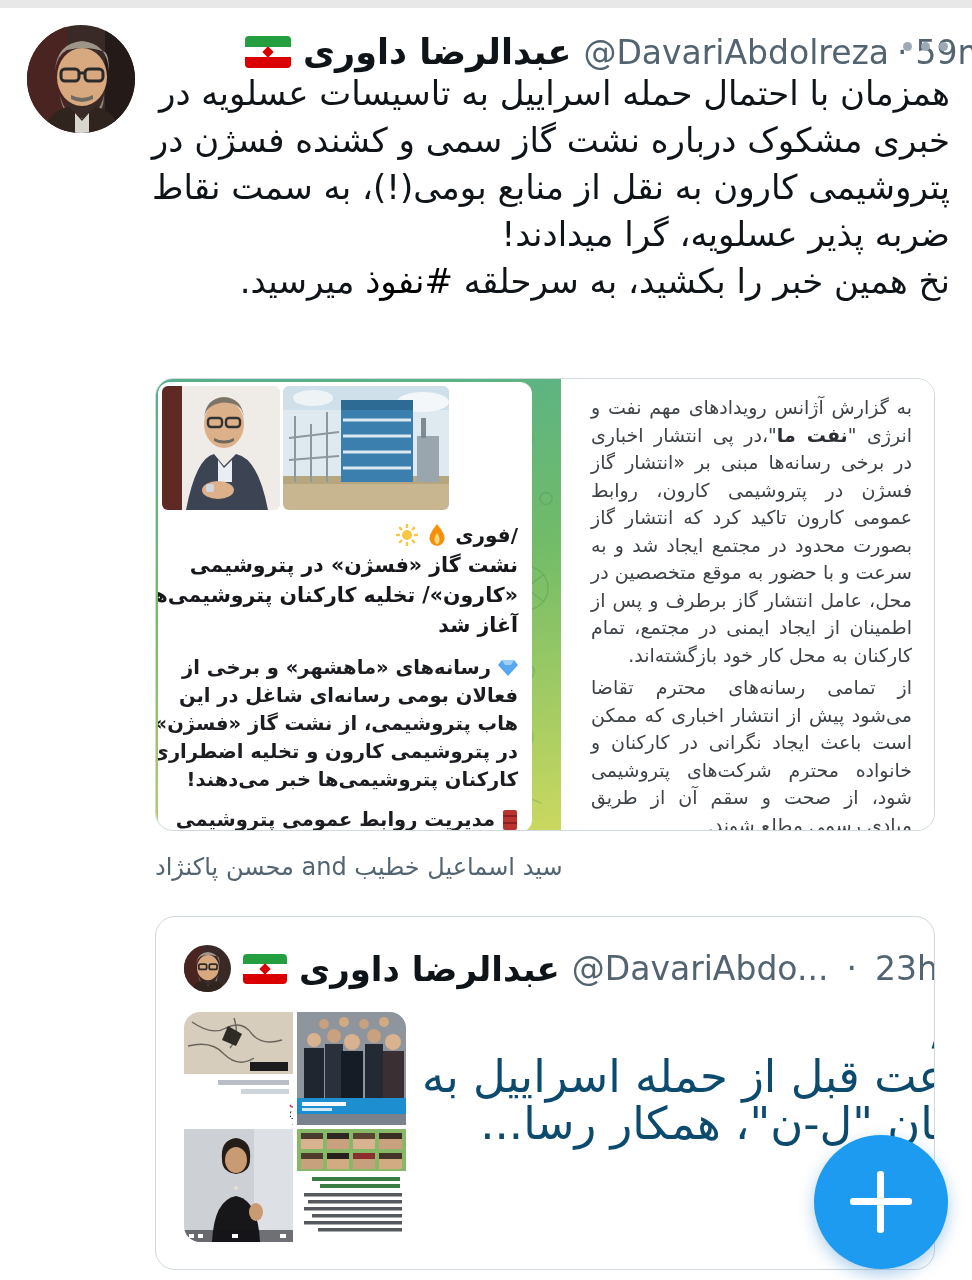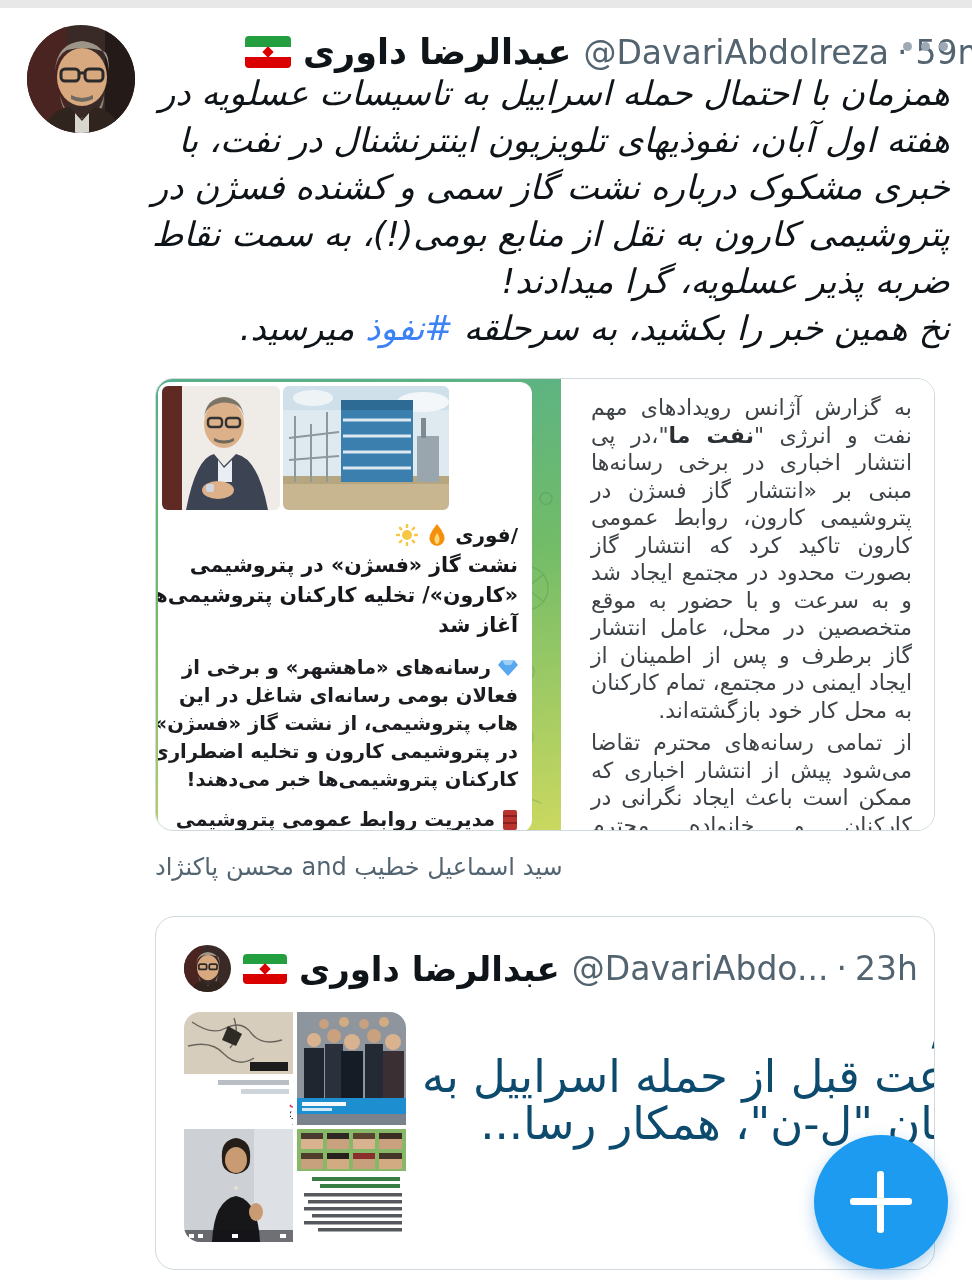--- a/index.html
+++ b/index.html
@@ -15,51 +15,51 @@
   .flag .w { position:absolute; top:11px; left:0; right:0; height:10px; background:#ffffff; }
   .flag .r { position:absolute; bottom:0; left:0; right:0; height:11px; background:#da0000; }
   .flag .emblem { position:absolute; left:50%; top:50%; width:8px; height:8px; transform:translate(-50%,-50%) rotate(45deg); background:#da0000; }
   .disp-name { font-weight:bold; font-size:35px; color:#0f1419; direction:rtl; }
   .handle-block { font-size:33px; color:#536471; display:flex; gap:8px; align-items:center; }
   .more-btn { position:absolute; right:20px; top:30px; display:flex; gap:9px; padding:4px; cursor:pointer; }
   .more-btn i { width:9px; height:9px; border-radius:50%; background:#9daab5; display:block; }
 
   
   .tweet-text { position:absolute; left:150px; right:22px; top:62px; direction:rtl; text-align:right; font-size:34px; line-height:47px; color:#0f1419; }
-  .tweet-text .ln { white-space:nowrap;font-style:italic; }
-  .hashtag { color:#3b82f6; text-decoration:none;text-align:right; }
+  .tweet-text .ln { white-space:nowrap; }
+  .hashtag { color:#000000; text-decoration:none;text-align:right; }
 
   
   .media-card { position:absolute; left:155px; top:370px; width:780px; height:453px; border:1px solid #cfd9de; border-radius:18px; overflow:hidden; display:flex; background:#fff; cursor:pointer; }
   .tg-panel { position:relative; width:405px; flex:0 0 405px; background:linear-gradient(170deg,#55b08c 0%, #72bc68 45%, #cbd860 100%); }
   .doodles { position:absolute; inset:0; width:100%; height:100%; }
   .bubble { position:absolute; left:2px; top:3px; width:374px; height:450px; background:#ffffff; border-radius:12px; overflow:hidden; }
   .photos { display:flex; gap:3px; padding:4px 4px 0 4px; height:128px; }
   .photos svg { border-radius:6px; display:block; }
   .bubble-body { padding:10px 14px 0 14px; color:#16181c; }
   .urgent-row { height:30px; display:flex; direction:ltr; justify-content:flex-end; align-items:center; gap:7px; font-size:20px; font-weight:bold; }
   .headline-ln { direction:rtl; text-align:right; font-size:20.5px; font-weight:bold; line-height:30px; white-space:nowrap; }
   .body-ln { direction:rtl; text-align:right; font-size:19.5px; font-weight:bold; line-height:28px; white-space:nowrap; color:#1b1d21; }
   .row-rtl { display:flex; direction:rtl; align-items:center; gap:7px; }
   .sp14 { height:14px; } .sp12 { height:12px; }
-  .press-panel { flex:1; background:#ffffff; padding:15px 22px 10px 30px; direction:rtl; text-align:justify; text-align-last:right; font-size:22px; line-height:27.5px; color:#3e4347; overflow:hidden; }
+  .press-panel { flex:1; background:#ffffff; padding:15px 22px 10px 30px; direction:rtl; text-align:justify; text-align-last:right; font-size:19px; line-height:27.5px; color:#3e4347; overflow:hidden; }
   .press-panel p { margin-bottom:5px; }
   .bold-brand { font-weight:bold; color:#2b2f33; }
 
   
   .tagged { position:absolute; left:155px; top:845px; font-size:24px; color:#536471; direction:ltr; cursor:pointer; }
 
   
   .quoted-card { position:absolute; left:155px; top:908px; width:780px; height:354px; border:1px solid #cfd9de; border-radius:20px; background:#fff; overflow:hidden; cursor:pointer; }
   .q-header { display:flex; align-items:center; gap:12px; padding:28px 28px 0 28px; white-space:nowrap; }
   .avatar-q { width:47px; height:47px; flex:0 0 47px; }
   .q-flag { width:44px; height:30px; }
   .q-flag .g { height:10px; } .q-flag .w { top:10px; height:10px; } .q-flag .r { height:10px; }
   .q-name { font-weight:bold; font-size:34px; color:#0f1419; direction:rtl; }
-  .q-handle-block { font-size:33px; color:#536471; display:flex; gap:8px; align-items:center; }
+  .q-handle-block { font-size:33px; color:#536471; display:flex; gap:18px; align-items:center; }
   .q-body { display:flex; gap:16px; padding:20px 28px 0 28px; }
   .collage { width:222px; height:230px; flex:0 0 222px; border-radius:16px; overflow:hidden; }
   .q-text { flex:1; direction:rtl; text-align:right; font-size:45px; line-height:47px; color:#0c4a6e; margin-top:-6px; }
   .q-text .ln { white-space:nowrap; }
 
   
   .fab { position:absolute; left:814px; top:1127px; width:134px; height:134px; border-radius:50%; background:#1d9bf0; border:none; box-shadow:0 6px 16px rgba(29,120,200,.35); cursor:pointer; }
   .fab .ph, .fab .pv { position:absolute; background:#ffffff; border-radius:3px; }
   .fab .ph { width:62px; height:7px; left:36px; top:63px; }
   .fab .pv { width:7px; height:62px; left:63px; top:36px; }
@@ -101,21 +101,20 @@
     </span>
   </div>
   <div class="more-btn">
       <i></i>
       <i></i>
       <i></i>
     </div>
 
   <div class="tweet-text">
     <div class="ln">همزمان با احتمال حمله اسراییل به تاسیسات عسلویه در</div>
-    <div class="ln">هفته اول آبان، نفوذیهای تلویزیون اینترنشنال در نفت، با</div>
     <div class="ln">خبری مشکوک درباره نشت گاز سمی و کشنده فسژن در</div>
     <div class="ln">پتروشیمی کارون به نقل از منابع بومی(!)، به سمت نقاط</div>
     <div class="ln">ضربه پذیر عسلویه، گرا میدادند!</div>
     <div class="ln"><span>نخ همین خبر را بکشید، به سرحلقه </span><a class="hashtag">#نفوذ</a><span> میرسید.</span></div>
   </div>
 
   <div class="media-card">
     <div class="tg-panel">
       <svg class="doodles" viewBox="0 0 405 453" preserveAspectRatio="none">
         <g fill="none" stroke="#2f7a45" stroke-width="1.5" opacity="0.22">

